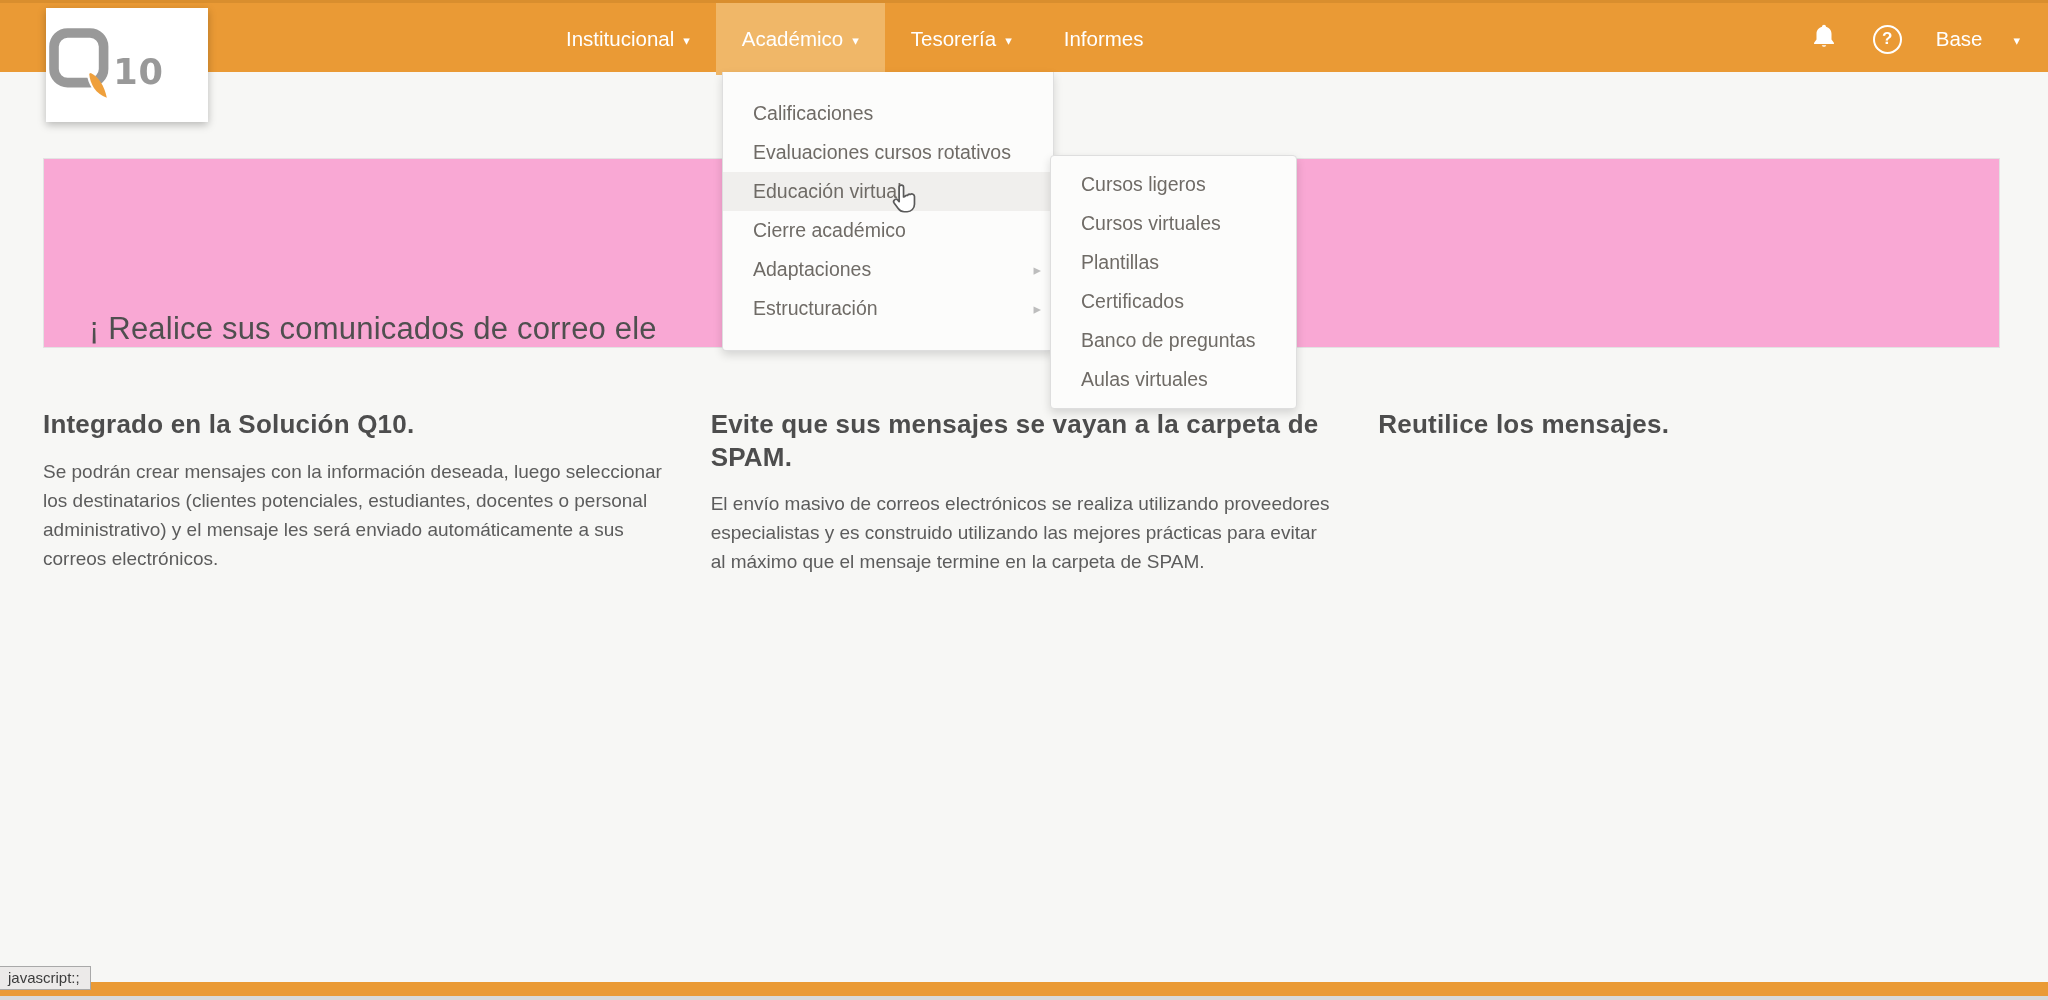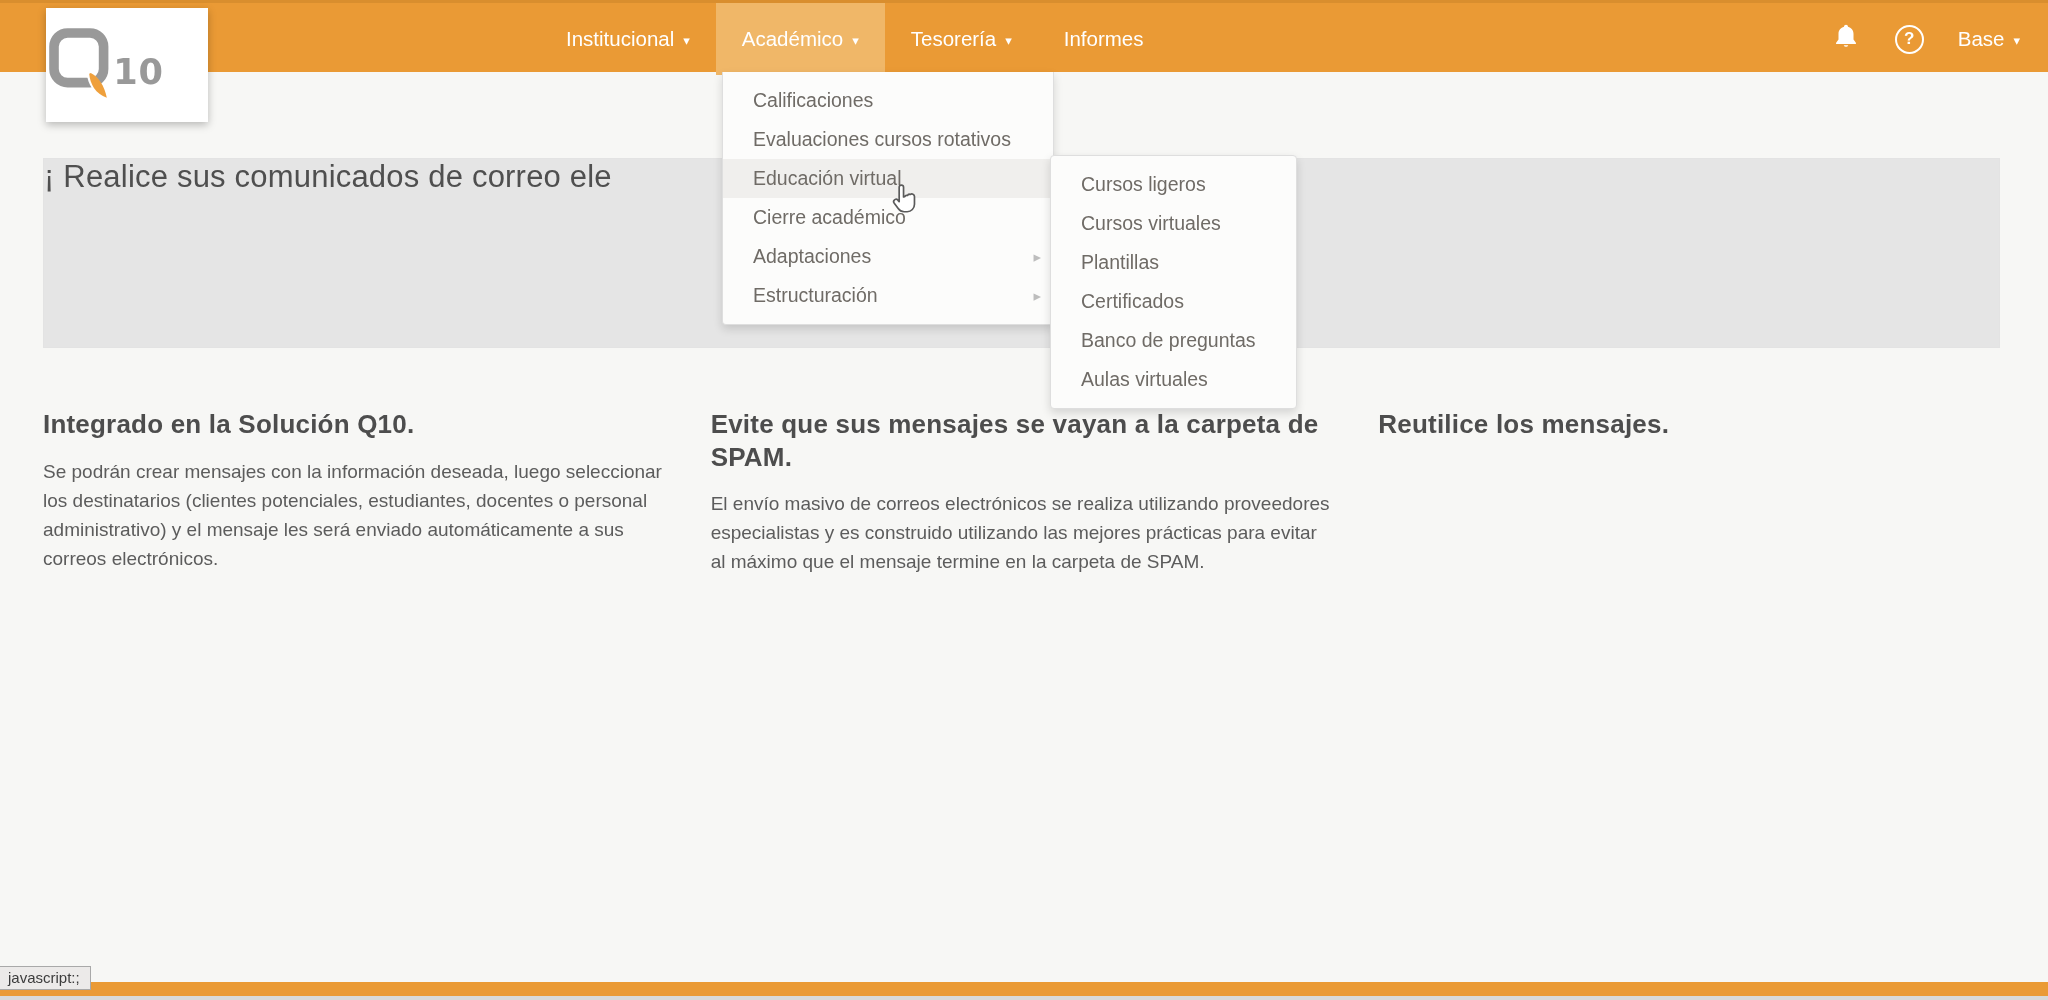--- a/index.html
+++ b/index.html
@@ -22,33 +22,33 @@
   .nav-items { position:absolute; left:540px; top:0; height:72px; display:flex; }
   .nav-item { height:72px; display:flex; align-items:center; padding:0 26px;
     color:#ffffff; font-size:20.5px; cursor:pointer; white-space:nowrap; }
   .nav-item.active { background:#F0B768;text-align:right; }
   .caret { font-size:13px; margin-left:9px; position:relative; top:1px; }
   .nav-right { position:absolute; right:28px; top:0; height:72px; display:flex;
     align-items:center; gap:34px; color:#fff; }
   .help-circle { width:29px; height:29px; border:2.5px solid #fff; border-radius:50%;
     display:flex; align-items:center; justify-content:center;
     font-size:17px; font-weight:bold; color:#fff; }
-  .account { display:flex; align-items:center; font-size:20.5px; color:#fff; }
+  .account { display:flex; align-items:center; font-size:20.5px; color:#fff;gap:22px; }
 
   
   .banner { position:absolute; left:43px; right:48px; top:158px; height:190px;
-    background:#e5e5e5; border:1px solid #e3e3e3; z-index:5;
-    display:flex; align-items:flex-start; }
+    background:#f9a8d4; border:1px solid #e3e3e3; z-index:5;
+    display:flex; align-items:flex-end; padding-left:45px; }
   .banner-text { font-size:31px; color:#4f4f4f; letter-spacing:.2px; }
 
   
   .dropdown { position:absolute; left:722px; top:72px; width:332px;
     background:#fcfcfb; border:1px solid #dedede; border-top:none;
     border-radius:0 0 4px 4px; box-shadow:0 4px 10px rgba(0,0,0,.14);
-    padding:9px 0; z-index:50; }
+    padding:22px 0; z-index:50; }
   .menu-row { position:relative; height:39px; line-height:39px; padding-left:30px;
     font-size:19.5px; color:#6f6b66; cursor:pointer; white-space:nowrap; }
   .menu-row.hl { background:#f0efed; }
   .sub-arrow { position:absolute; right:12px; top:0; color:#bdbdbd; font-size:15px; }
 
   
   .submenu { position:absolute; left:1050px; top:155px; width:247px;
     background:#fcfcfb; border:1px solid #dedede; border-radius:4px;
     box-shadow:0 4px 10px rgba(0,0,0,.14); padding:9px 0; z-index:60; }
   .submenu .menu-row { padding-left:30px; }

